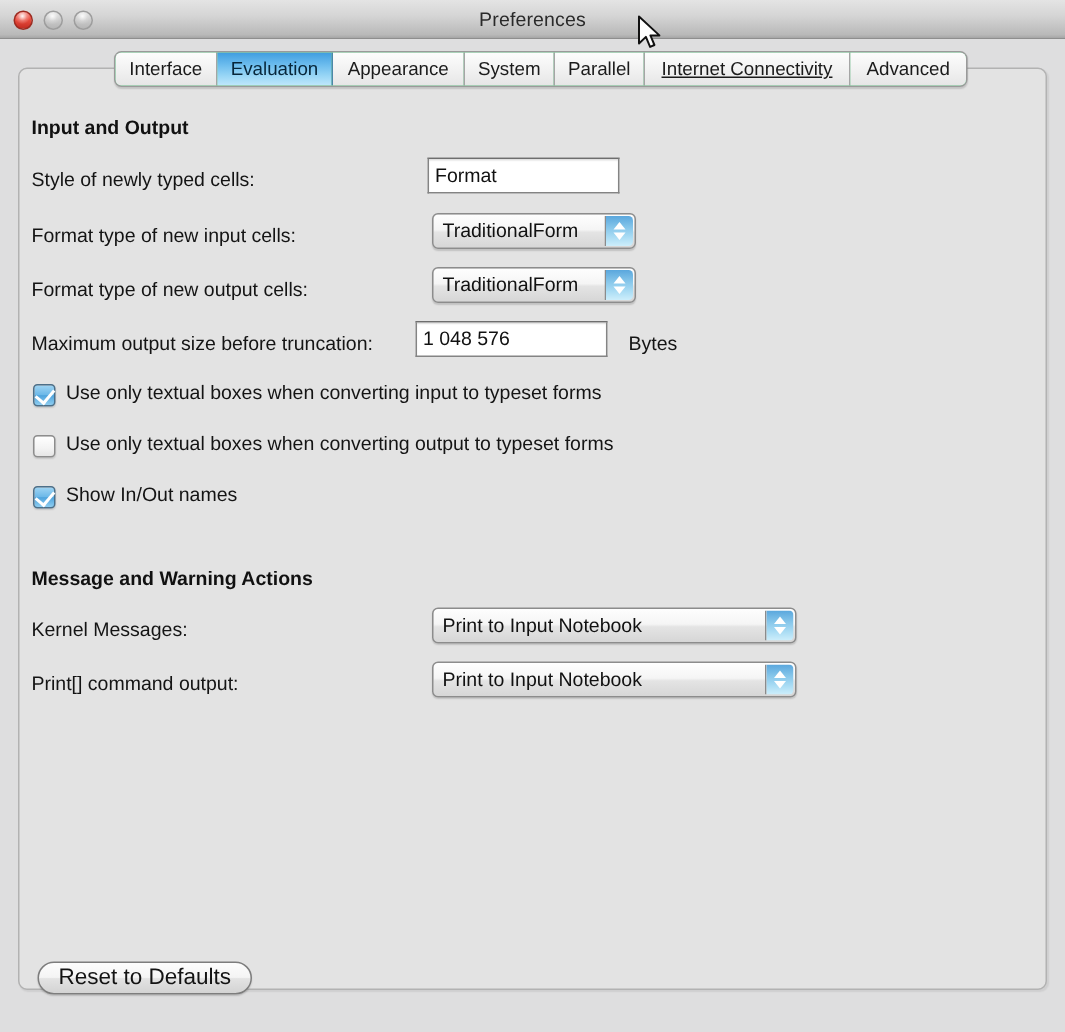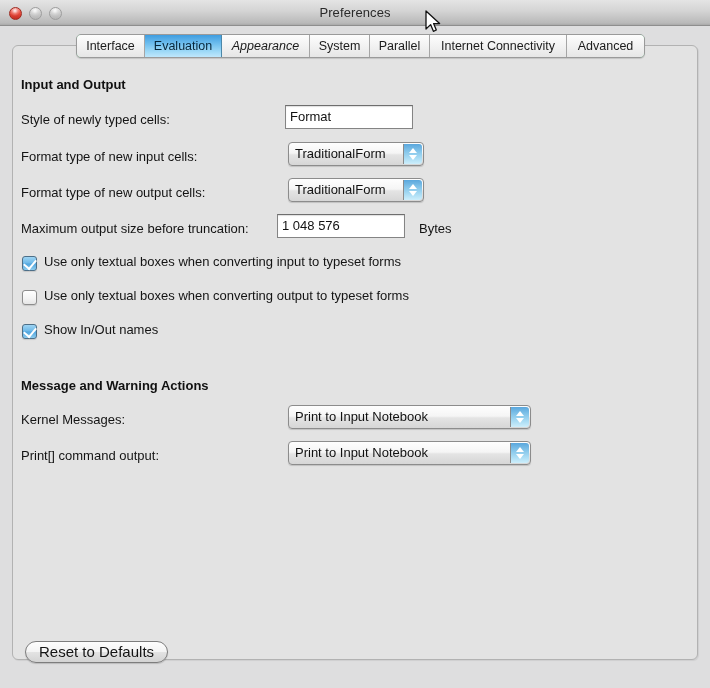--- a/index.html
+++ b/index.html
@@ -344,24 +344,24 @@
           <span class="arrow down"></span>
       </div>
     </div>
 
     <div class="pillbutton" style="left:12px; top:595px;">Reset to Defaults</div>
   </div>
 
   <div id="tabbar">
       <div class="tab" style="width: 68px;">Interface</div>
       <div class="tab selected" style="width: 77px;">Evaluation</div>
-      <div class="tab" style="width: 88px; font-style: italic;">Appearance</div>
+      <div class="tab" style="width: 88px;">Appearance</div>
       <div class="tab" style="width: 60px;">System</div>
       <div class="tab" style="width: 60px;">Parallel</div>
-      <div class="tab" style="width: 137px;">Internet Connectivity</div>
+      <div class="tab" style="width: 137px; text-decoration: underline;">Internet Connectivity</div>
       <div class="tab" style="width: 77px;">Advanced</div>
     </div>
 
   <svg id="cursor" width="18" height="25" viewBox="0 0 18 25" style="left: 425px; top: 10px;">
     <path d="M1,1 L1,19 L5.6,14.6 L8.4,21.3 L11.3,20.0 L8.6,13.6 L14.6,13.6 Z" fill="#ffffff" stroke="#111111" stroke-width="1.3" stroke-linejoin="round"></path>
   </svg>
 
 </div>
 
 </body></html>

